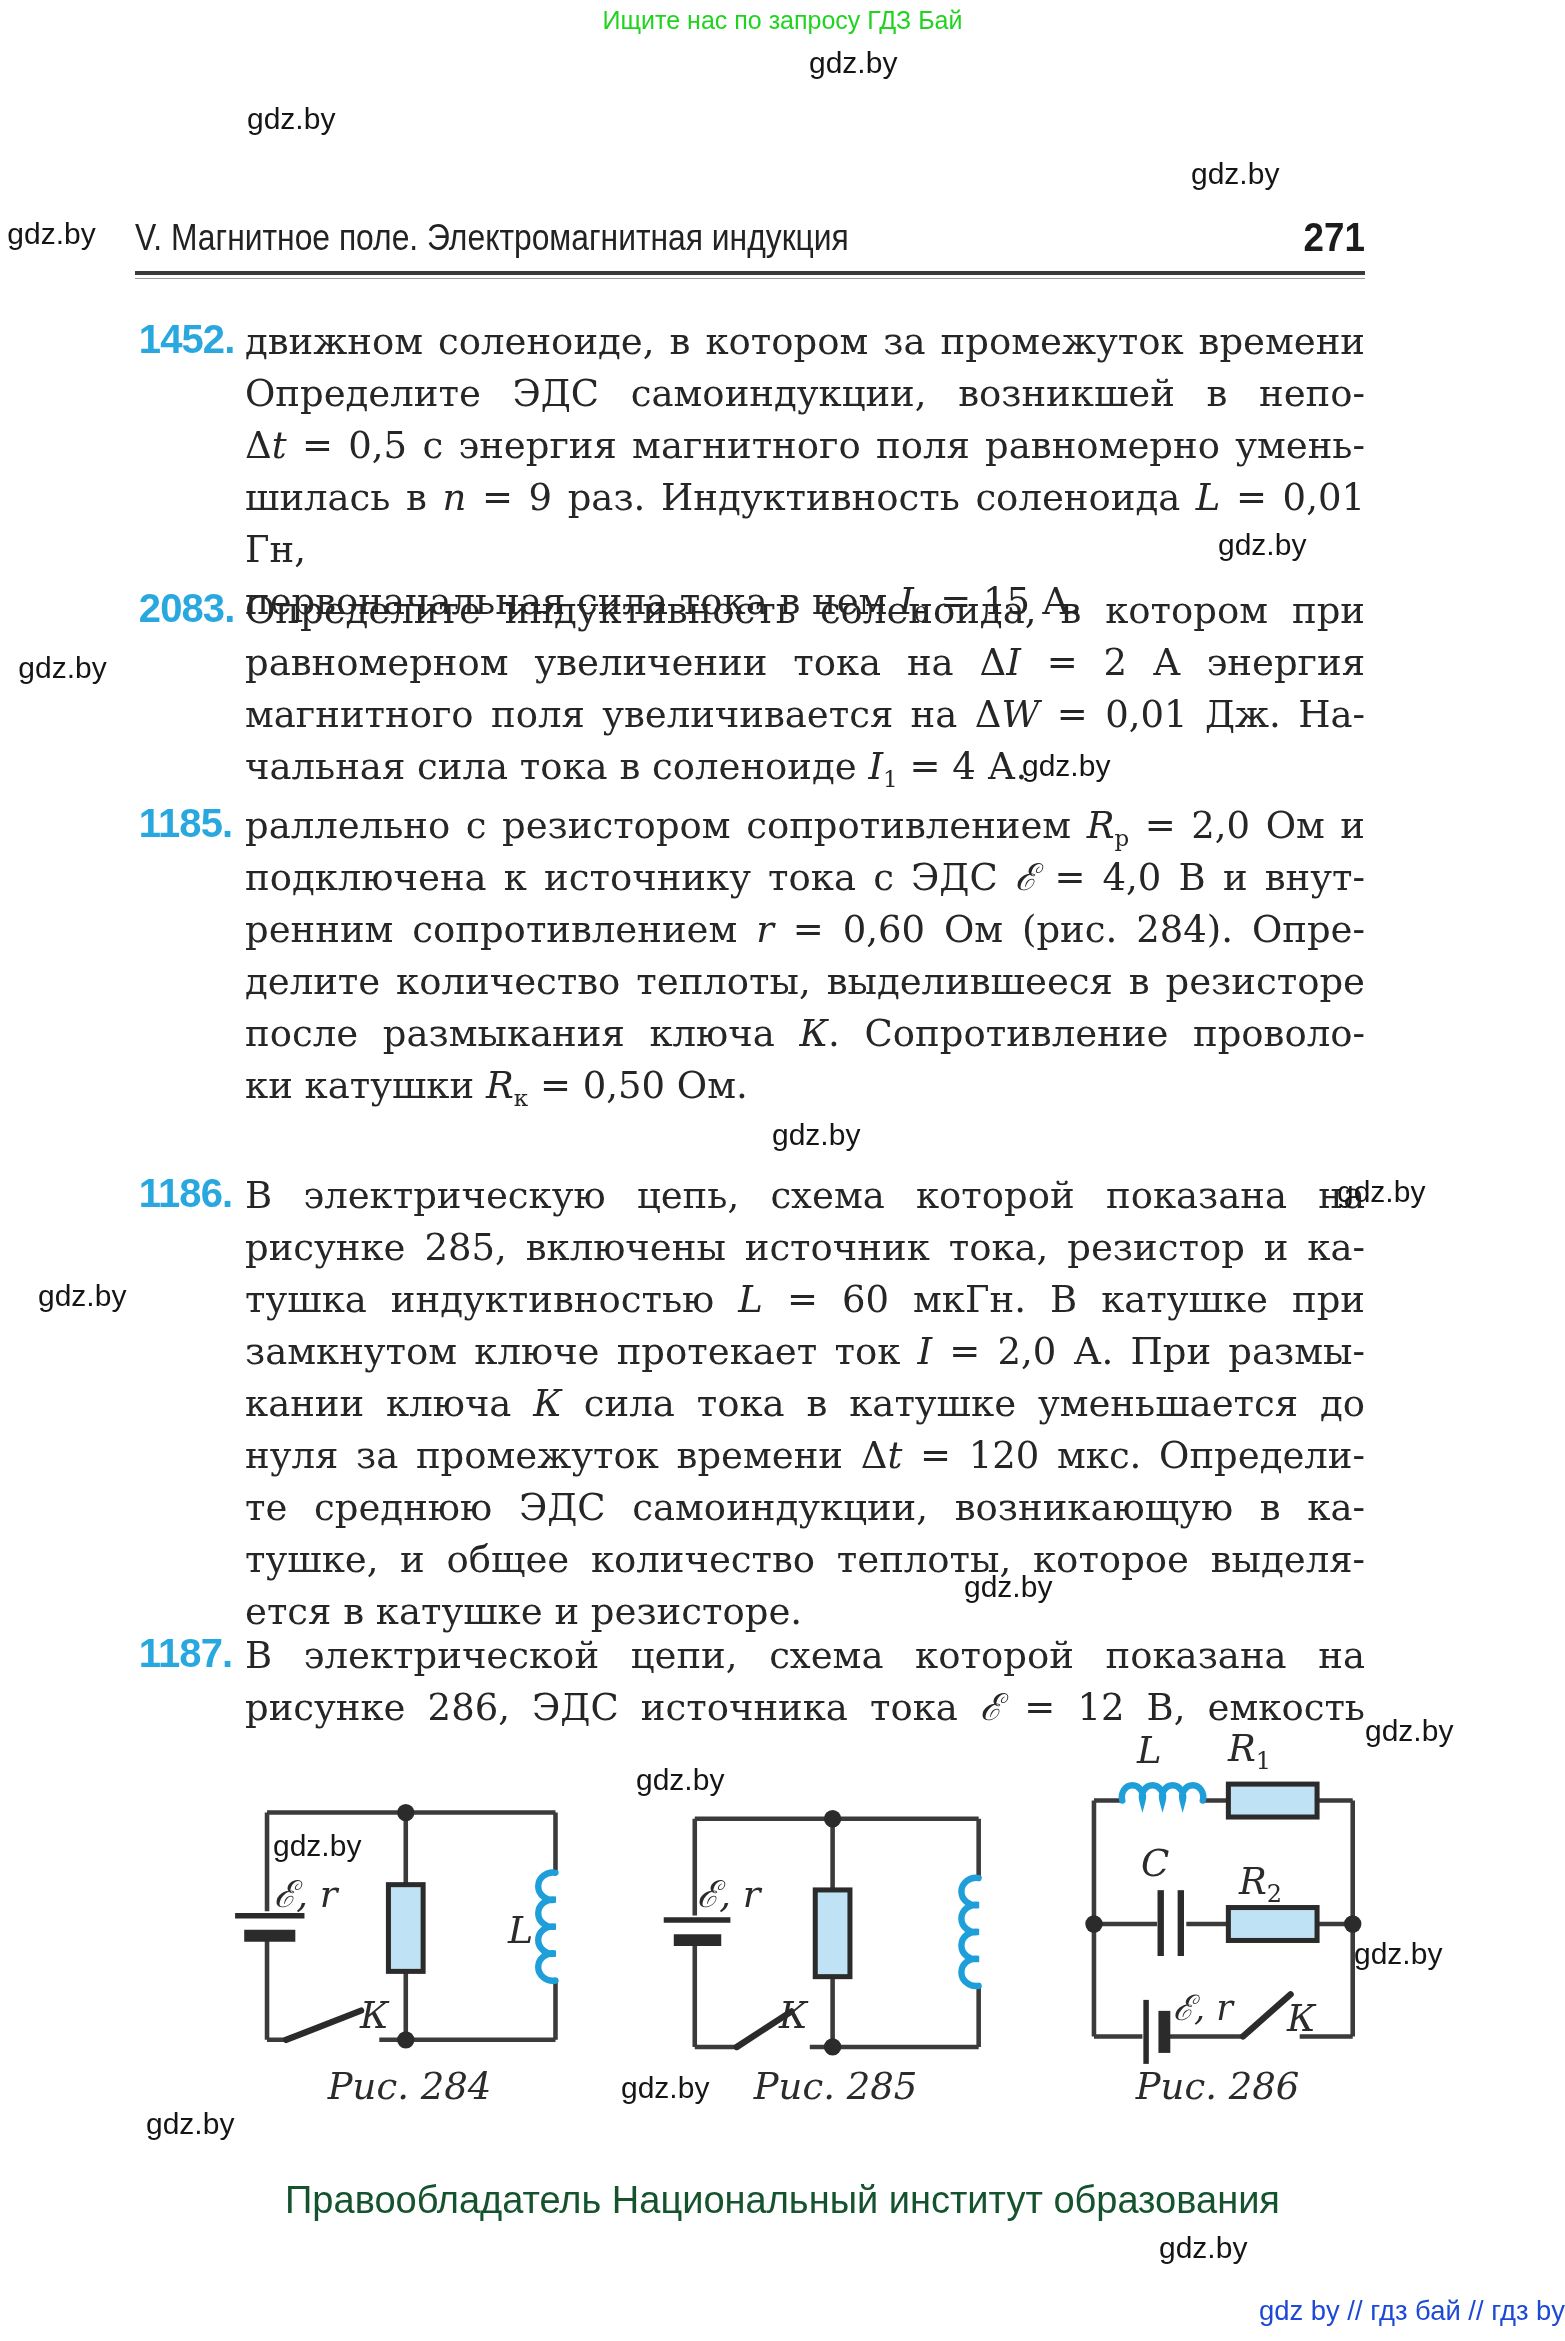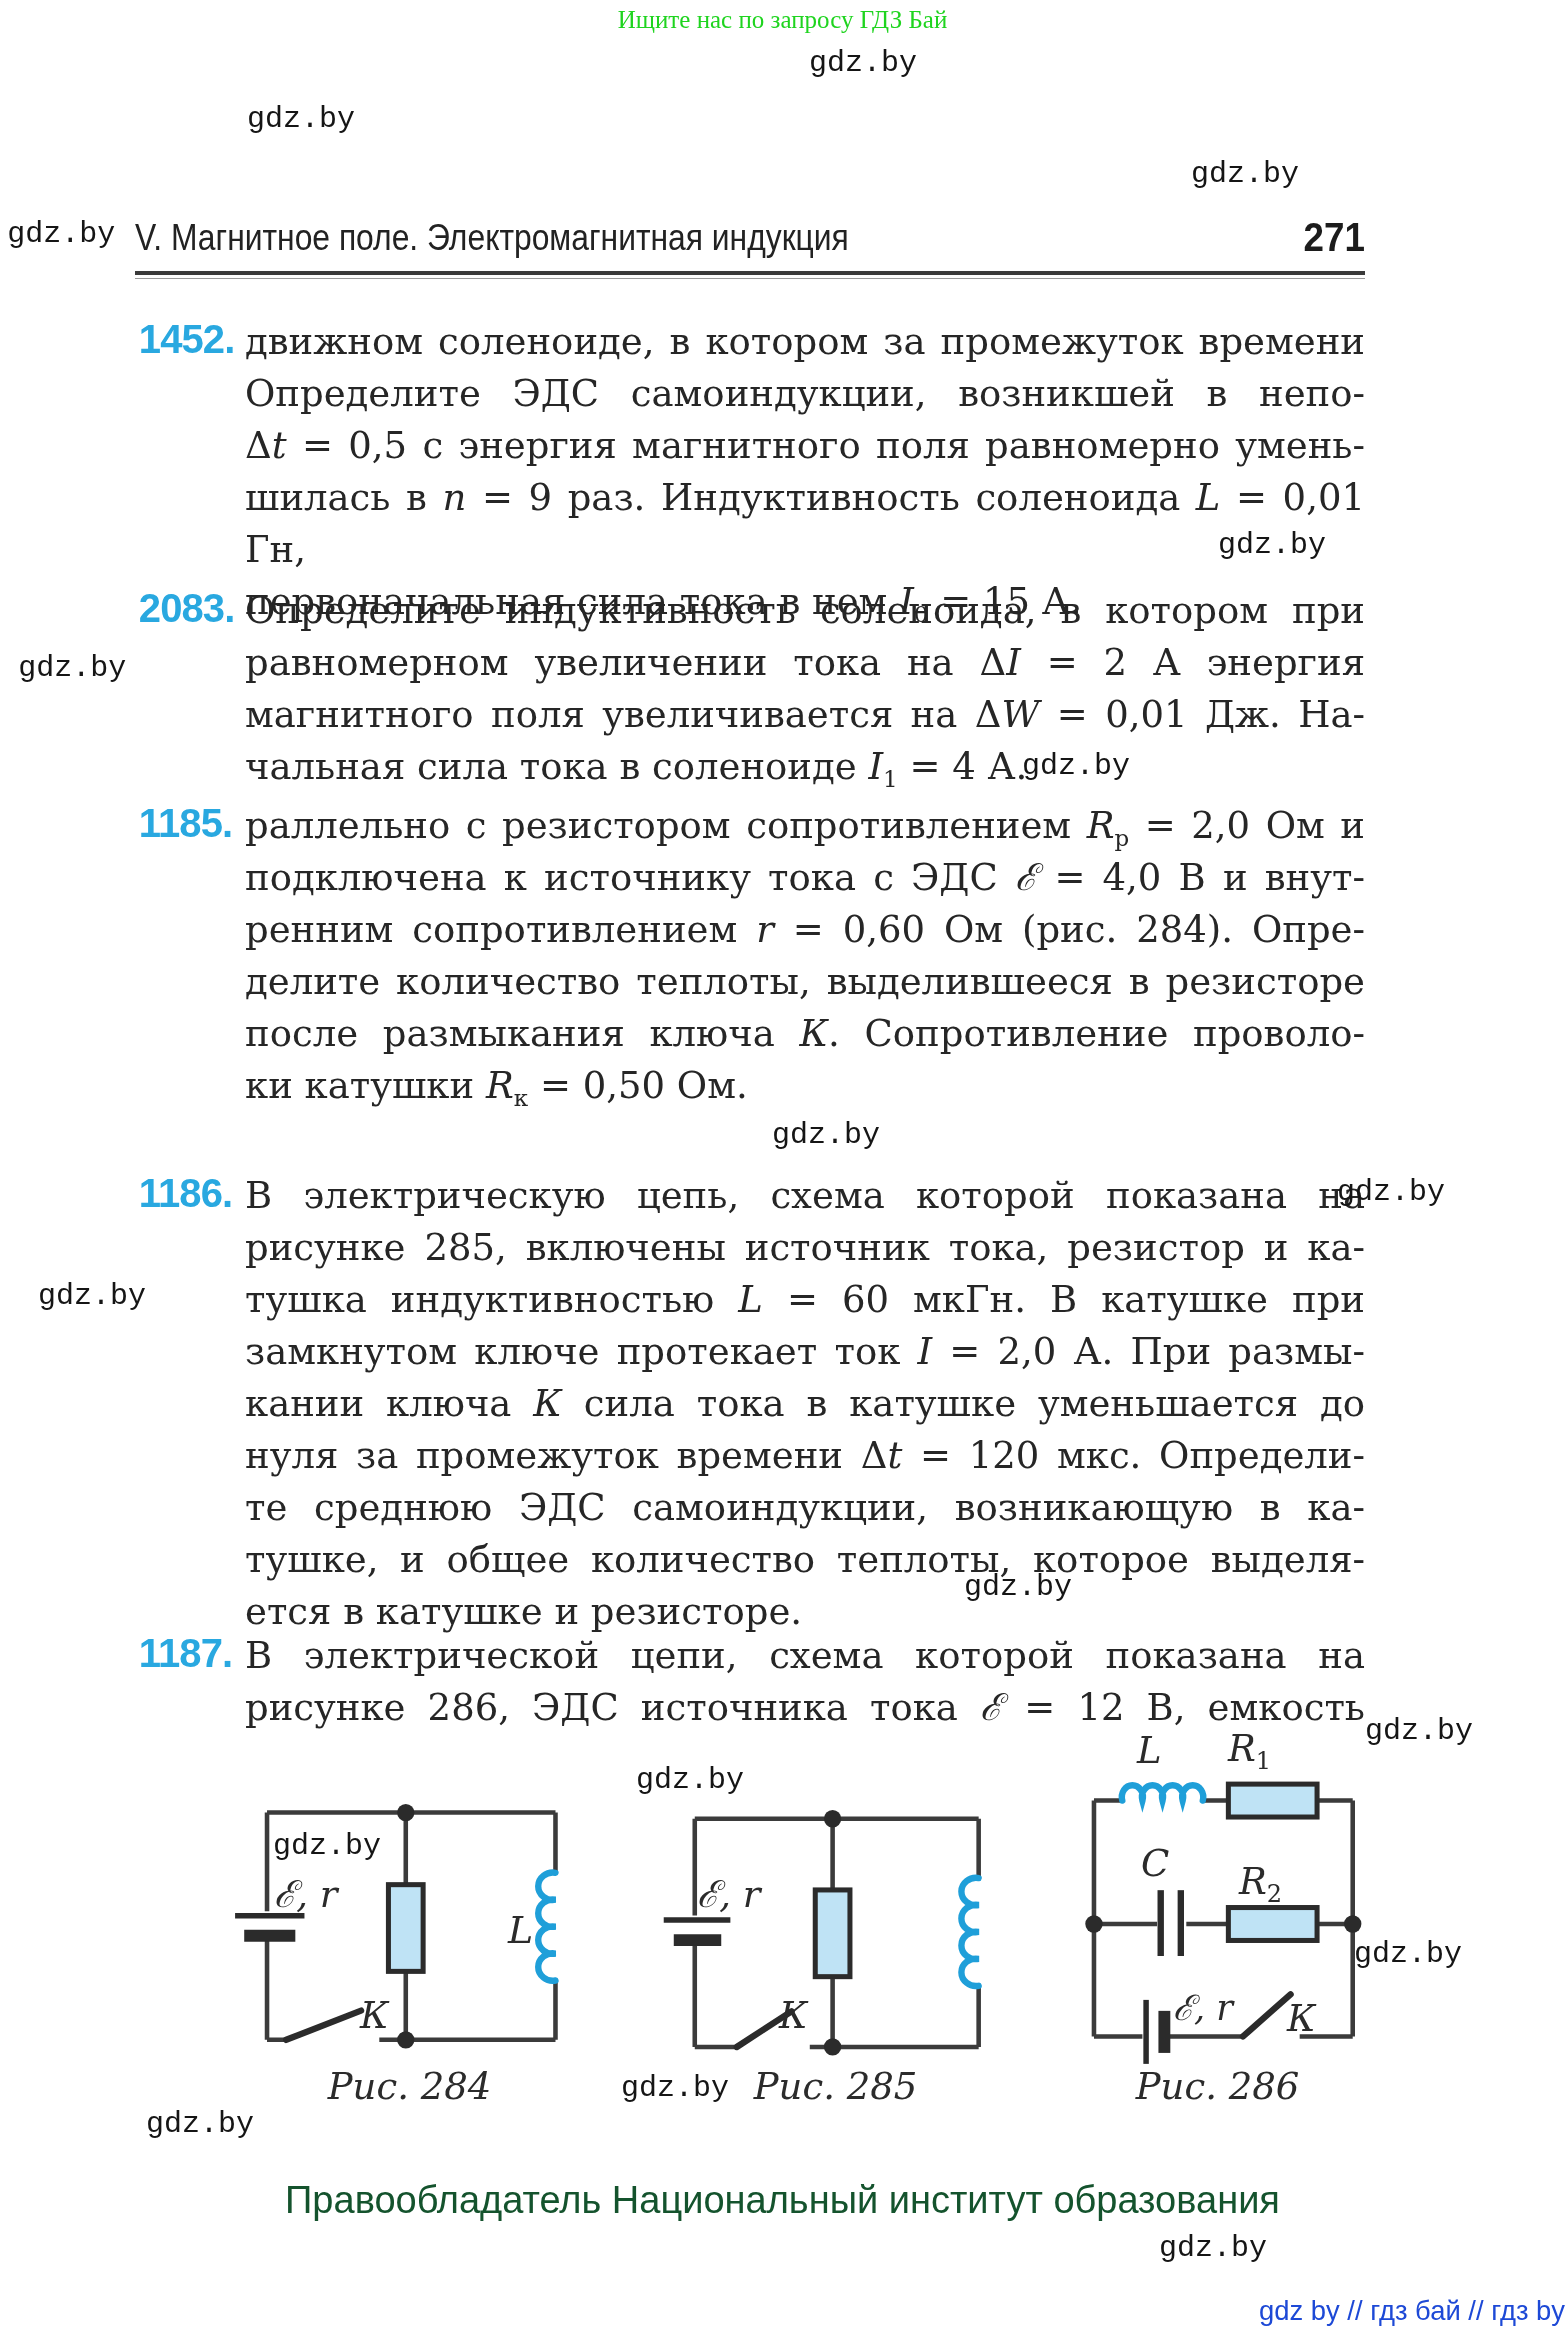--- a/index.html
+++ b/index.html
@@ -7,27 +7,27 @@
     position:relative;
     width:1565px;height:2342px;
     background:#ffffff;
     overflow:hidden;
     font-family:"DejaVu Serif", serif;
   }
   
   .promo{
     position:absolute;top:5.5px;left:0;width:100%;
     text-align:center;
-    font-family:Liberation Serif, serif;
+    font-family:Liberation Sans, sans-serif;
     font-size:25px;color:#1fd41f;
   }
   
   .wm{
     position:absolute;
-    font-family:Liberation Mono, monospace;
+    font-family:Liberation Sans, sans-serif;
     font-size:30px;color:#151515;
     white-space:nowrap;z-index:30;
   }
   
   .chapter{
     position:absolute;left:135px;top:217px;
     font-family:"Liberation Sans", sans-serif;
     font-size:37px;color:#222;
     transform:scaleX(.86);transform-origin:left center;
     white-space:nowrap;

